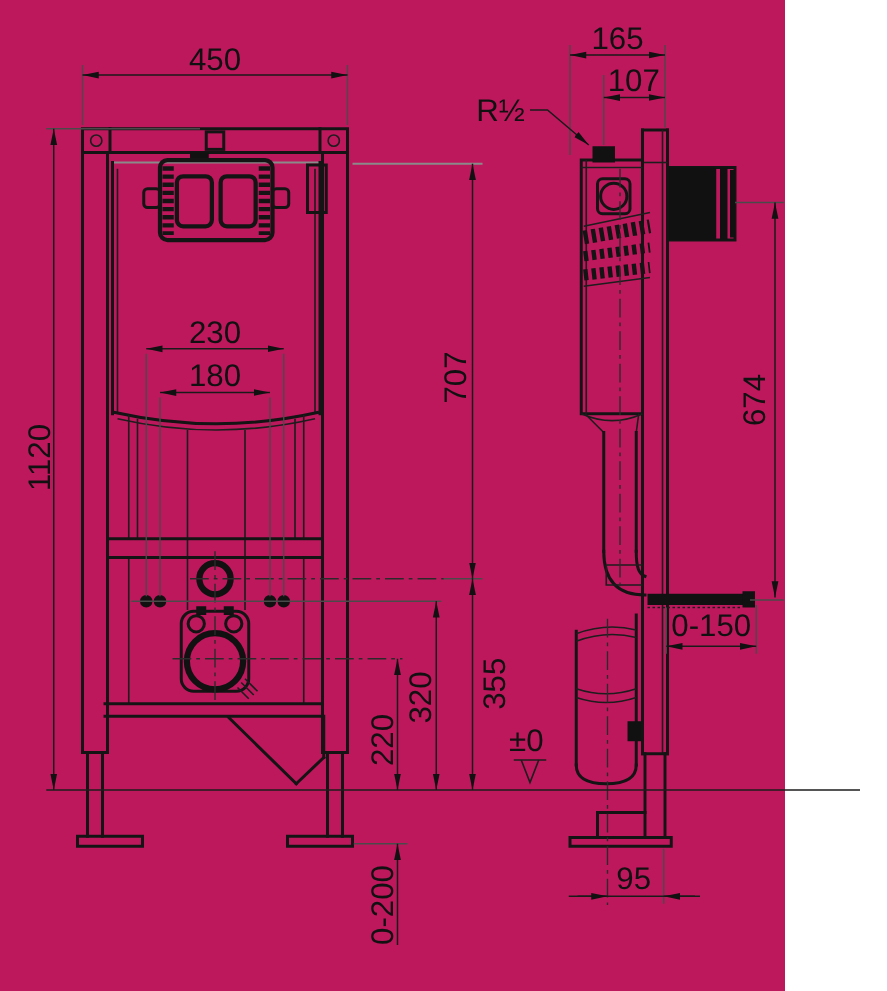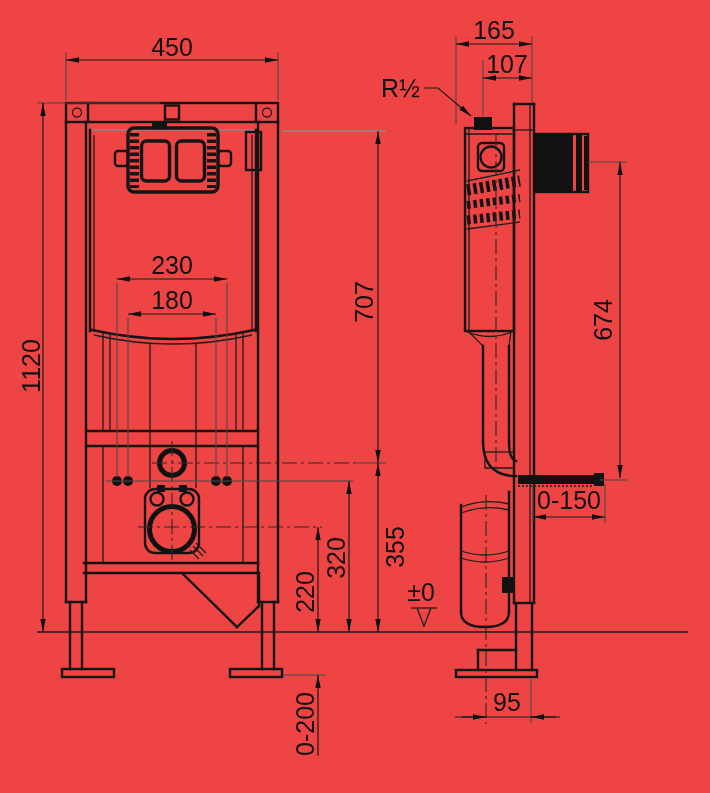--- a/index.html
+++ b/index.html
@@ -1,16 +1,16 @@
 <!DOCTYPE html>
 <html><head>
 <meta charset="utf-8">
 <style>
   html,body{margin:0;padding:0;background:#ffffff;}
-  .stage{width:710px;height:793px;background:#ef4444;position:relative;font-family:"Liberation Sans",sans-serif;}
+  .stage{width:628px;height:793px;background:#be185d;position:relative;font-family:"Liberation Sans",sans-serif;}
   svg{display:block;}
   .o2{stroke:#141414;stroke-width:2.4;fill:none;stroke-linecap:square;}
   .o3{stroke:#141414;stroke-width:3.4;fill:none;}
   .o1{stroke:#1d1d1d;stroke-width:1.3;fill:none;}
   .dim{stroke:#1a1a1a;stroke-width:1.2;fill:none;}
   .ext{stroke:#4a4a4a;stroke-width:1.1;fill:none;}
   .gray{stroke:#8a8a8a;stroke-width:1.5;fill:none;}
   .cl{stroke:#2a2a2a;stroke-width:1.1;fill:none;stroke-dasharray:15 4 3 4;}
   .teeth{stroke:#141414;fill:none;stroke-dasharray:3.5 3;}
   .blk{fill:#111;stroke:none;}

